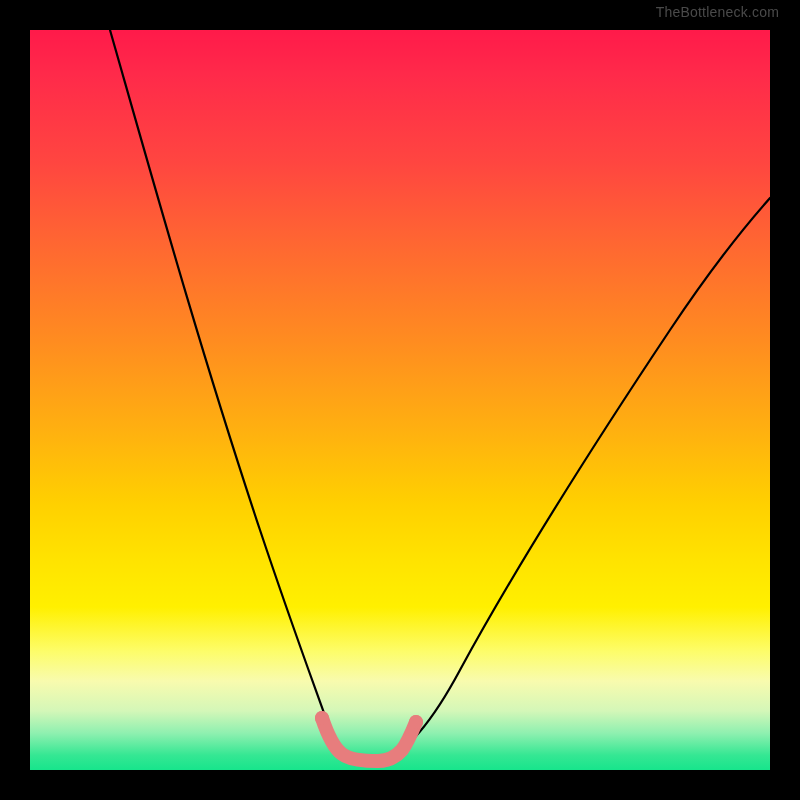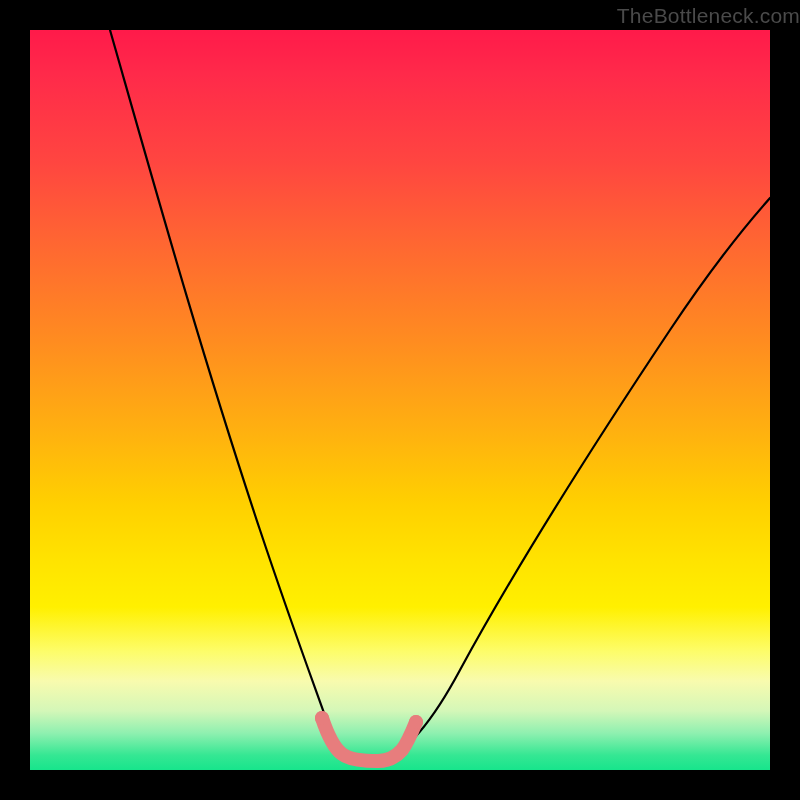--- a/index.html
+++ b/index.html
@@ -43,23 +43,23 @@
       #f8fbae 88%,
       #d4f7b8 92%,
       #8ff0b0 95%,
       #35e793 98%,
       #17e58c 100%
     );
   }
   .watermark {
     position: absolute;
     top: 4px;
-    right: 0;
+    right: 21px;
     color: #4a4a4a;
-    font-size: 21px;
+    font-size: 14px;
     font-weight: 500;
     letter-spacing: 0.2px;
     user-select: none;
   }
   svg.curves {
     position: absolute;
     inset: 0;
   }
 </style>
 </head>

